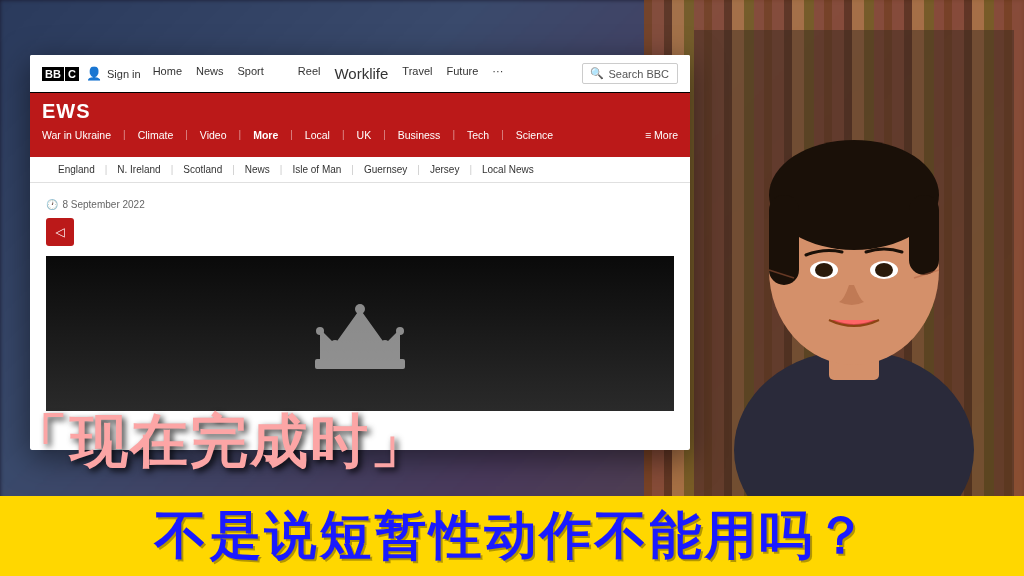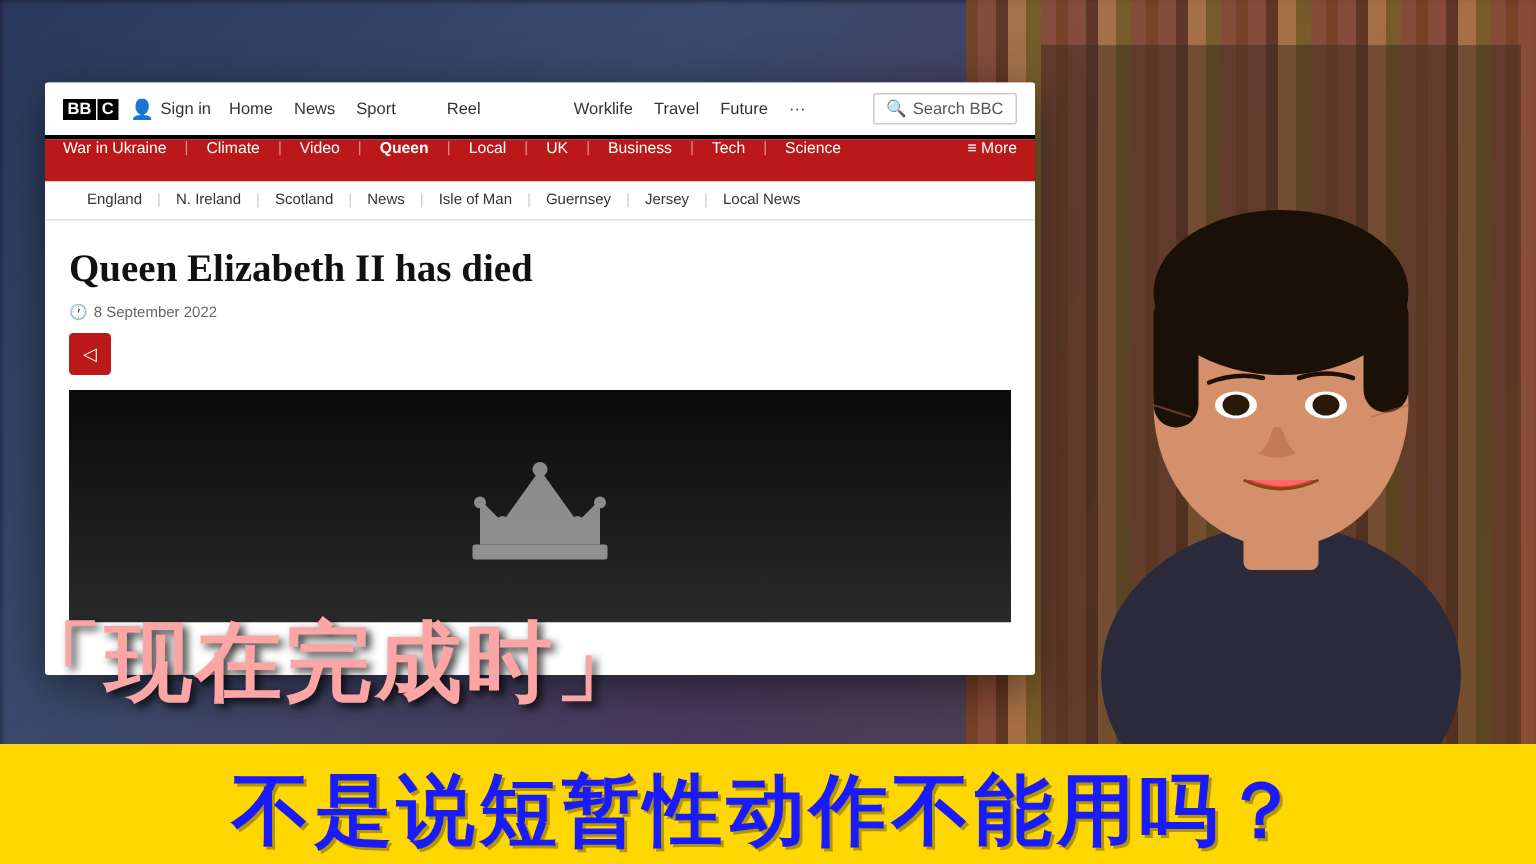--- a/index.html
+++ b/index.html
@@ -58,21 +58,21 @@
       overflow: hidden;
     }
 
     
     .bbc-topnav {
       background: #fff;
       height: 38px;
       display: flex;
       align-items: center;
       padding: 0 12px;
-      border-bottom: 3px solid #000000;
+      border-bottom: 1px solid #000000;
     }
 
     .bbc-logo {
       display: flex;
       align-items: center;
       margin-right: 8px;
     }
 
     .bbc-logo-bb {
       background: #000;
@@ -265,21 +265,21 @@
     
     .yellow-banner {
       position: absolute;
       bottom: 0;
       left: 0;
       width: 100%;
       height: 80px;
       background: #FFD700;
       z-index: 30;
       display: flex;
-      align-items: flex-end;
+      align-items: center;
       justify-content: center;
     }
 
     .yellow-banner-text {
       font-size: 52px;
       font-weight: 900;
       color: #1a1aff;
       font-family: 'SimHei', 'STHeiti', 'Microsoft YaHei', sans-serif;
       text-shadow: 2px 2px 0px rgba(0,0,0,0.3);
       letter-spacing: 3px;
@@ -352,40 +352,43 @@
     </div>
     <div class="bbc-signin">
       <span style="font-size:13px;">👤</span>
       <span>Sign in</span>
     </div>
     <div class="bbc-nav-items">
       <span style="font-size:11px;">Home</span>
       <span style="font-size:11px;">News</span>
       <span style="font-size:11px;">Sport</span>
       <span style="font-size:11px;padding-left:20px;">Reel</span>
-      <span style="font-size:11px;margin-left:48px;">Worklife</span>
+      <span style="font-size:15px;">Worklife</span>
       <span style="font-size:11px;">Travel</span>
       <span style="font-size:11px;">Future</span>
       <span style="font-size:11px;">···</span>
     </div>
     <div class="bbc-search">
       <span>🔍</span>
       <span>Search BBC</span>
     </div>
   </div>
 
+  <div class="bbc-news-bar">
+    <span class="bbc-news-text">EWS</span>
+  </div>
 
   <div class="bbc-cat-nav">
     <span class="bbc-cat-item">War in Ukraine</span>
     <span class="bbc-cat-separator">|</span>
     <span class="bbc-cat-item">Climate</span>
     <span class="bbc-cat-separator">|</span>
     <span class="bbc-cat-item">Video</span>
     <span class="bbc-cat-separator">|</span>
-    <span class="bbc-cat-item active">Queen</span>
+    <span class="bbc-cat-item active">More</span>
     <span class="bbc-cat-separator">|</span>
     <span class="bbc-cat-item">Local</span>
     <span class="bbc-cat-separator">|</span>
     <span class="bbc-cat-item">UK</span>
     <span class="bbc-cat-separator">|</span>
     <span class="bbc-cat-item">Business</span>
     <span class="bbc-cat-separator">|</span>
     <span class="bbc-cat-item">Tech</span>
     <span class="bbc-cat-separator">|</span>
     <span class="bbc-cat-item">Science</span>
@@ -404,21 +407,20 @@
     <span class="bbc-sub-item">Isle of Man</span>
     <span style="color:#ccc;font-size:10px;">|</span>
     <span class="bbc-sub-item">Guernsey</span>
     <span style="color:#ccc;font-size:10px;">|</span>
     <span class="bbc-sub-item">Jersey</span>
     <span style="color:#ccc;font-size:10px;">|</span>
     <span class="bbc-sub-item">Local News</span>
   </div>
 
   <div class="bbc-article">
-    <div class="bbc-headline">Queen Elizabeth II has died</div>
     <div class="bbc-date">
       <span>🕐</span>
       <span>8 September 2022</span>
     </div>
     <div class="bbc-share-btn">
       <span>◁</span>
     </div>
 
     <div class="bbc-img-area">
       <div class="bbc-img-content">

